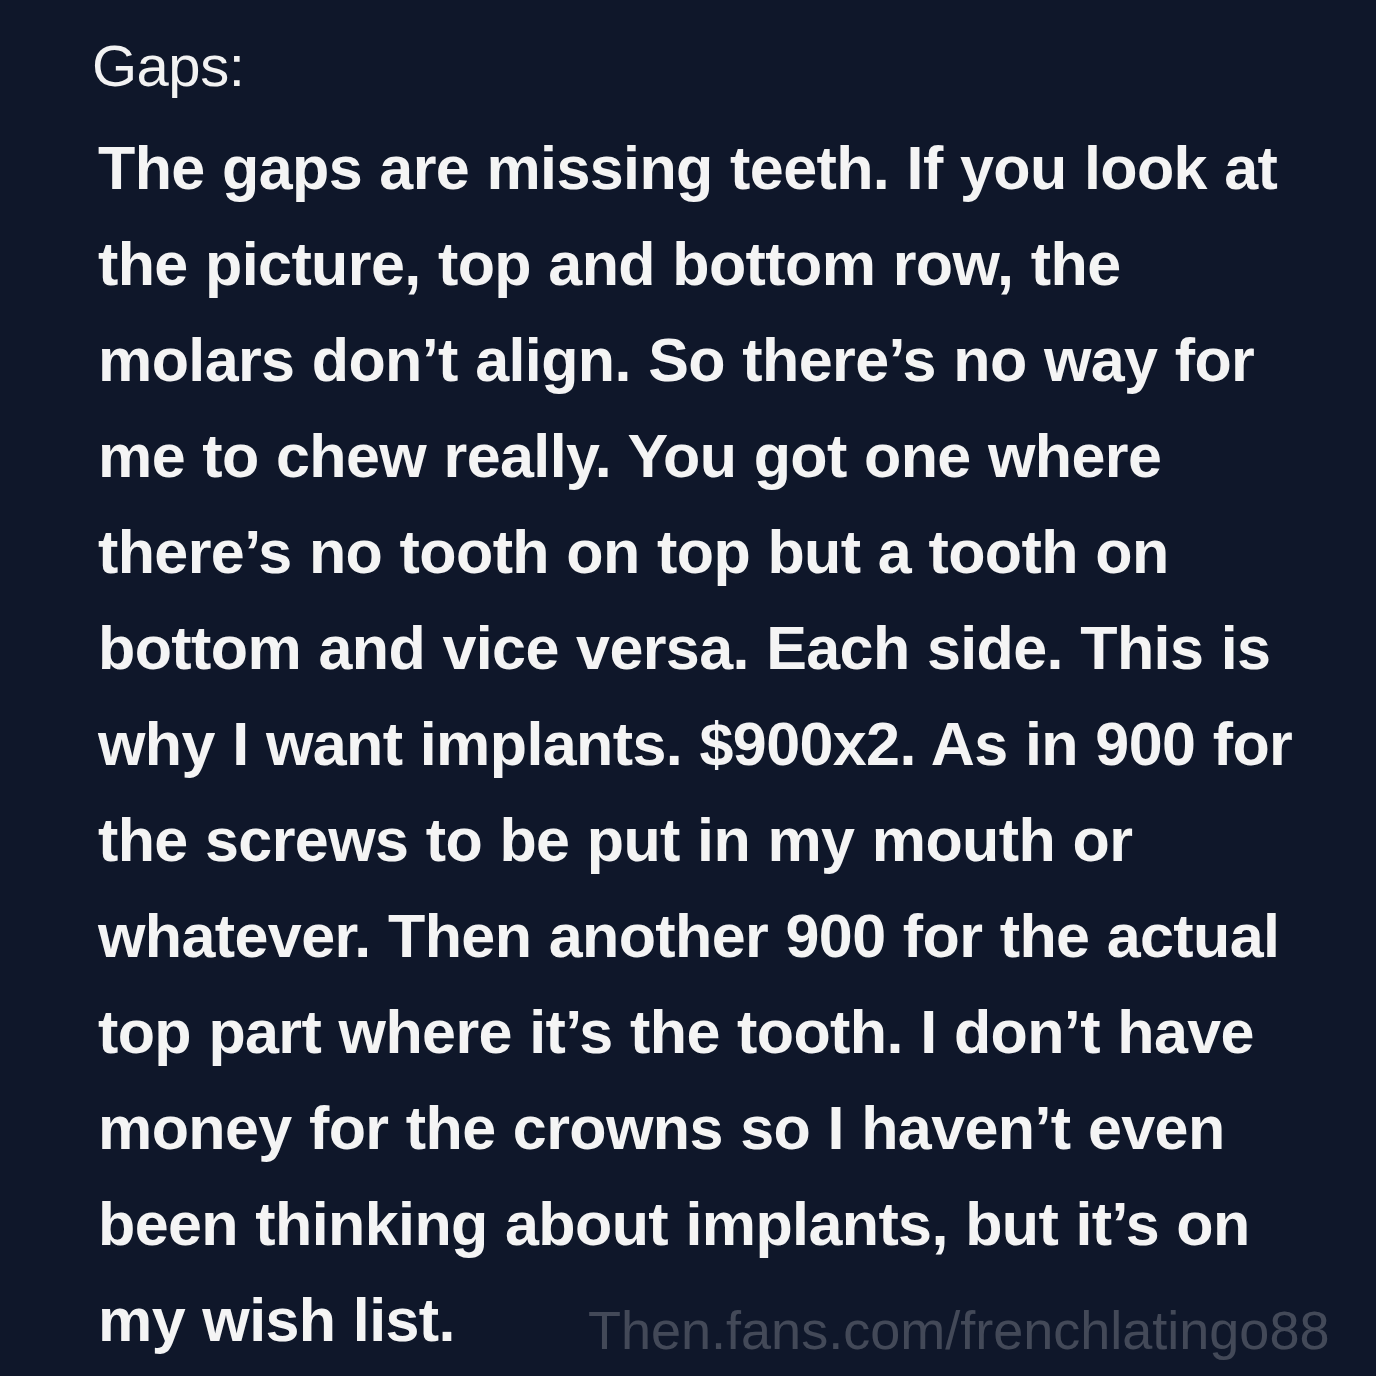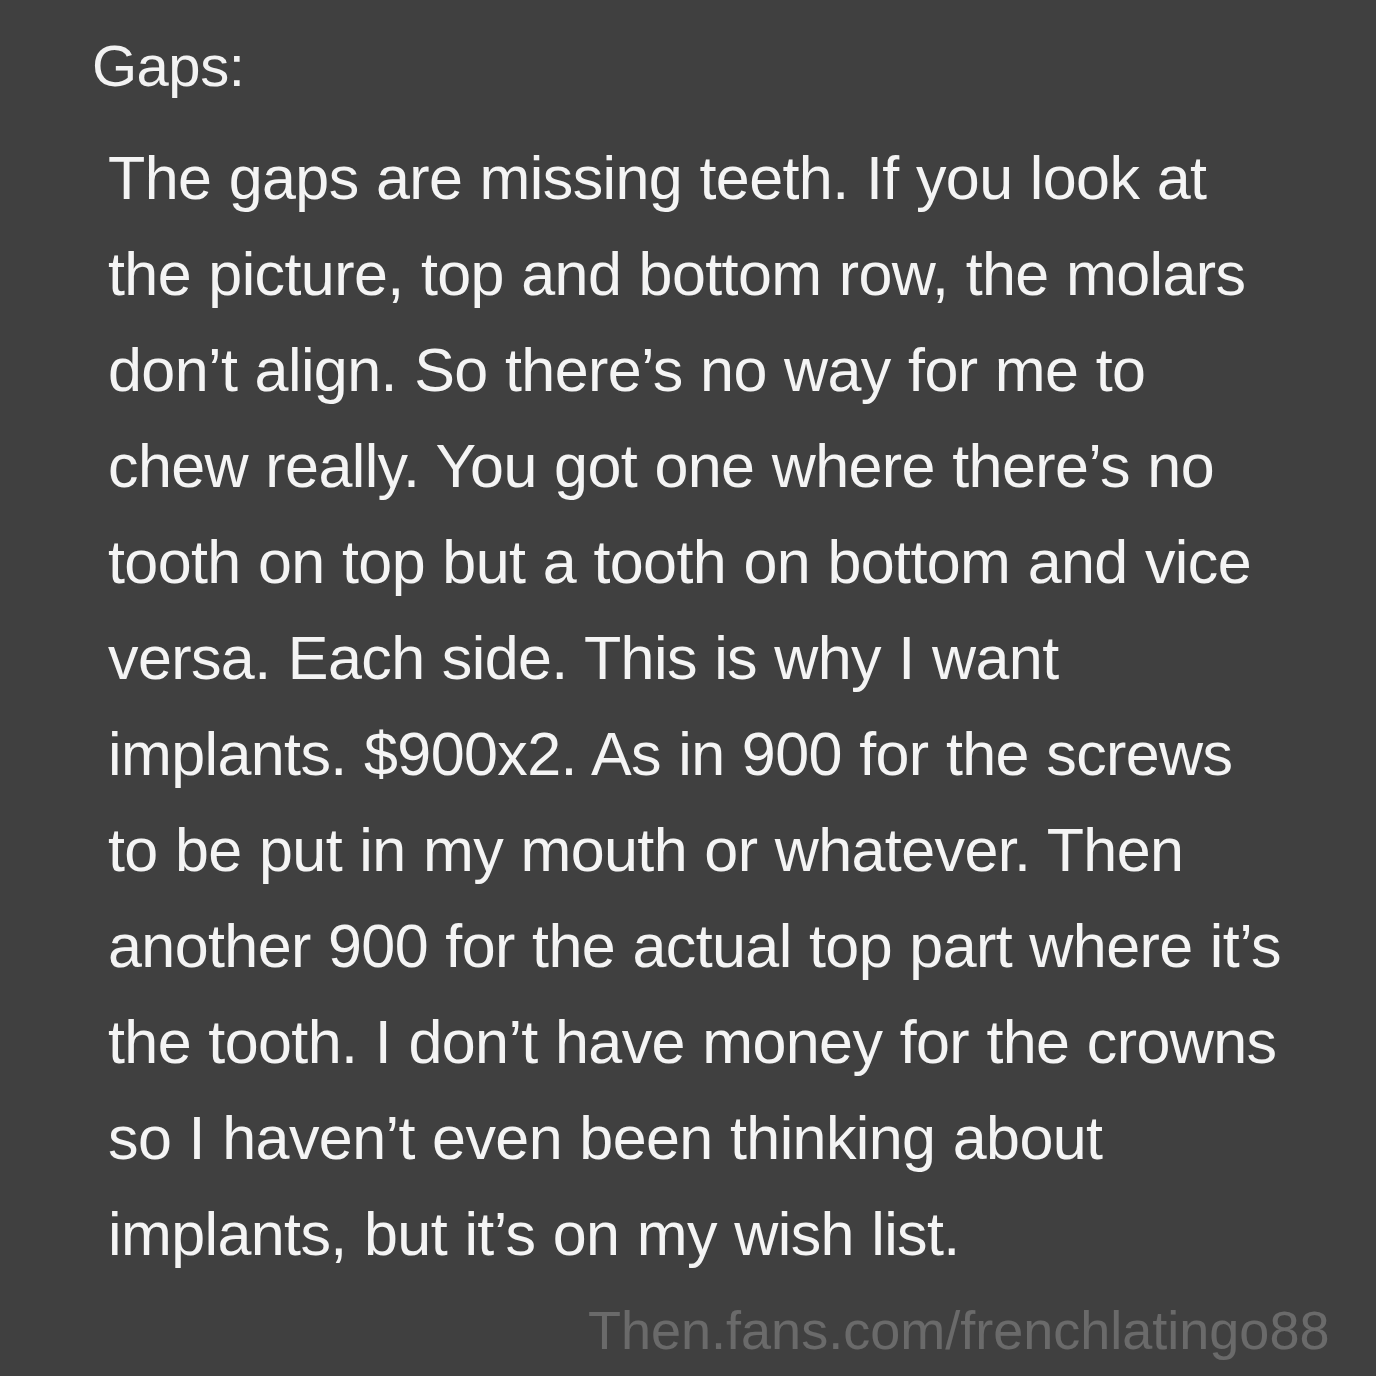--- a/index.html
+++ b/index.html
@@ -10,44 +10,44 @@
   body {
     width: 1376px;
     height: 1376px;
     overflow: hidden;
     font-family: "Liberation Sans", sans-serif;
   }
   .screen {
     position: relative;
     width: 1376px;
     height: 1376px;
-    background: #404040;
+    background: #0f172a;
     box-sizing: border-box;
   }
   .note-body {
     position: absolute;
     left: 92px;
     top: 18px;
     width: 1210px;
   }
   .heading {
     color: #f2f2f2;
     font-size: 58px;
     line-height: 96px;
     font-weight: 400;
     letter-spacing: -0.5px;
     white-space: pre;
   }
   .paragraph {
     color: #f4f4f4;
     font-size: 61px;
     line-height: 96px;
-    font-weight: 400;
+    font-weight: 700;
     letter-spacing: -0.6px;
-    margin: 16px;
+    margin: 6px;
     word-spacing: 1px;
   }
   .watermark {
     position: absolute;
     left: 588px;
     top: 1300px;
     width: 760px;
     color: rgba(255,255,255,0.22);
     font-size: 54px;
     line-height: 60px;

